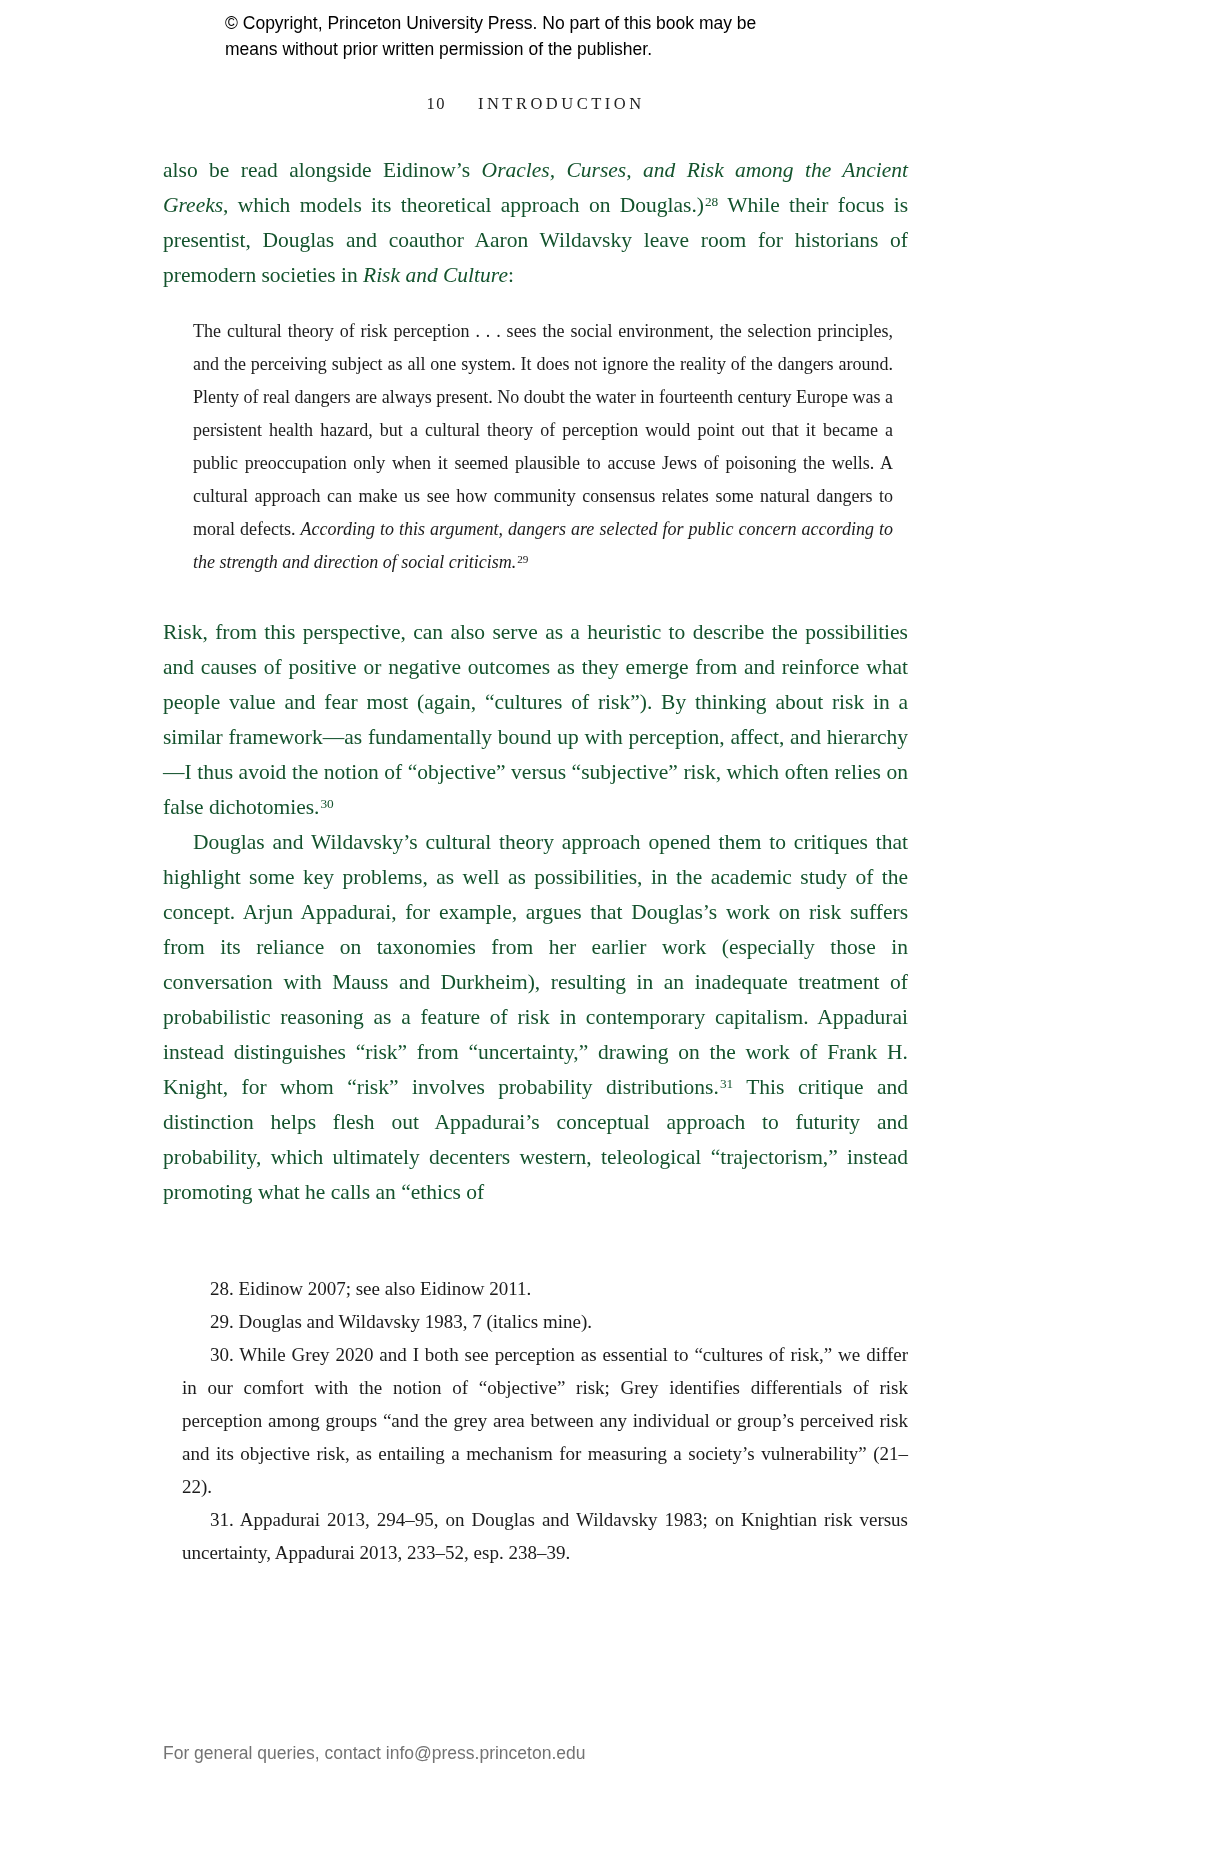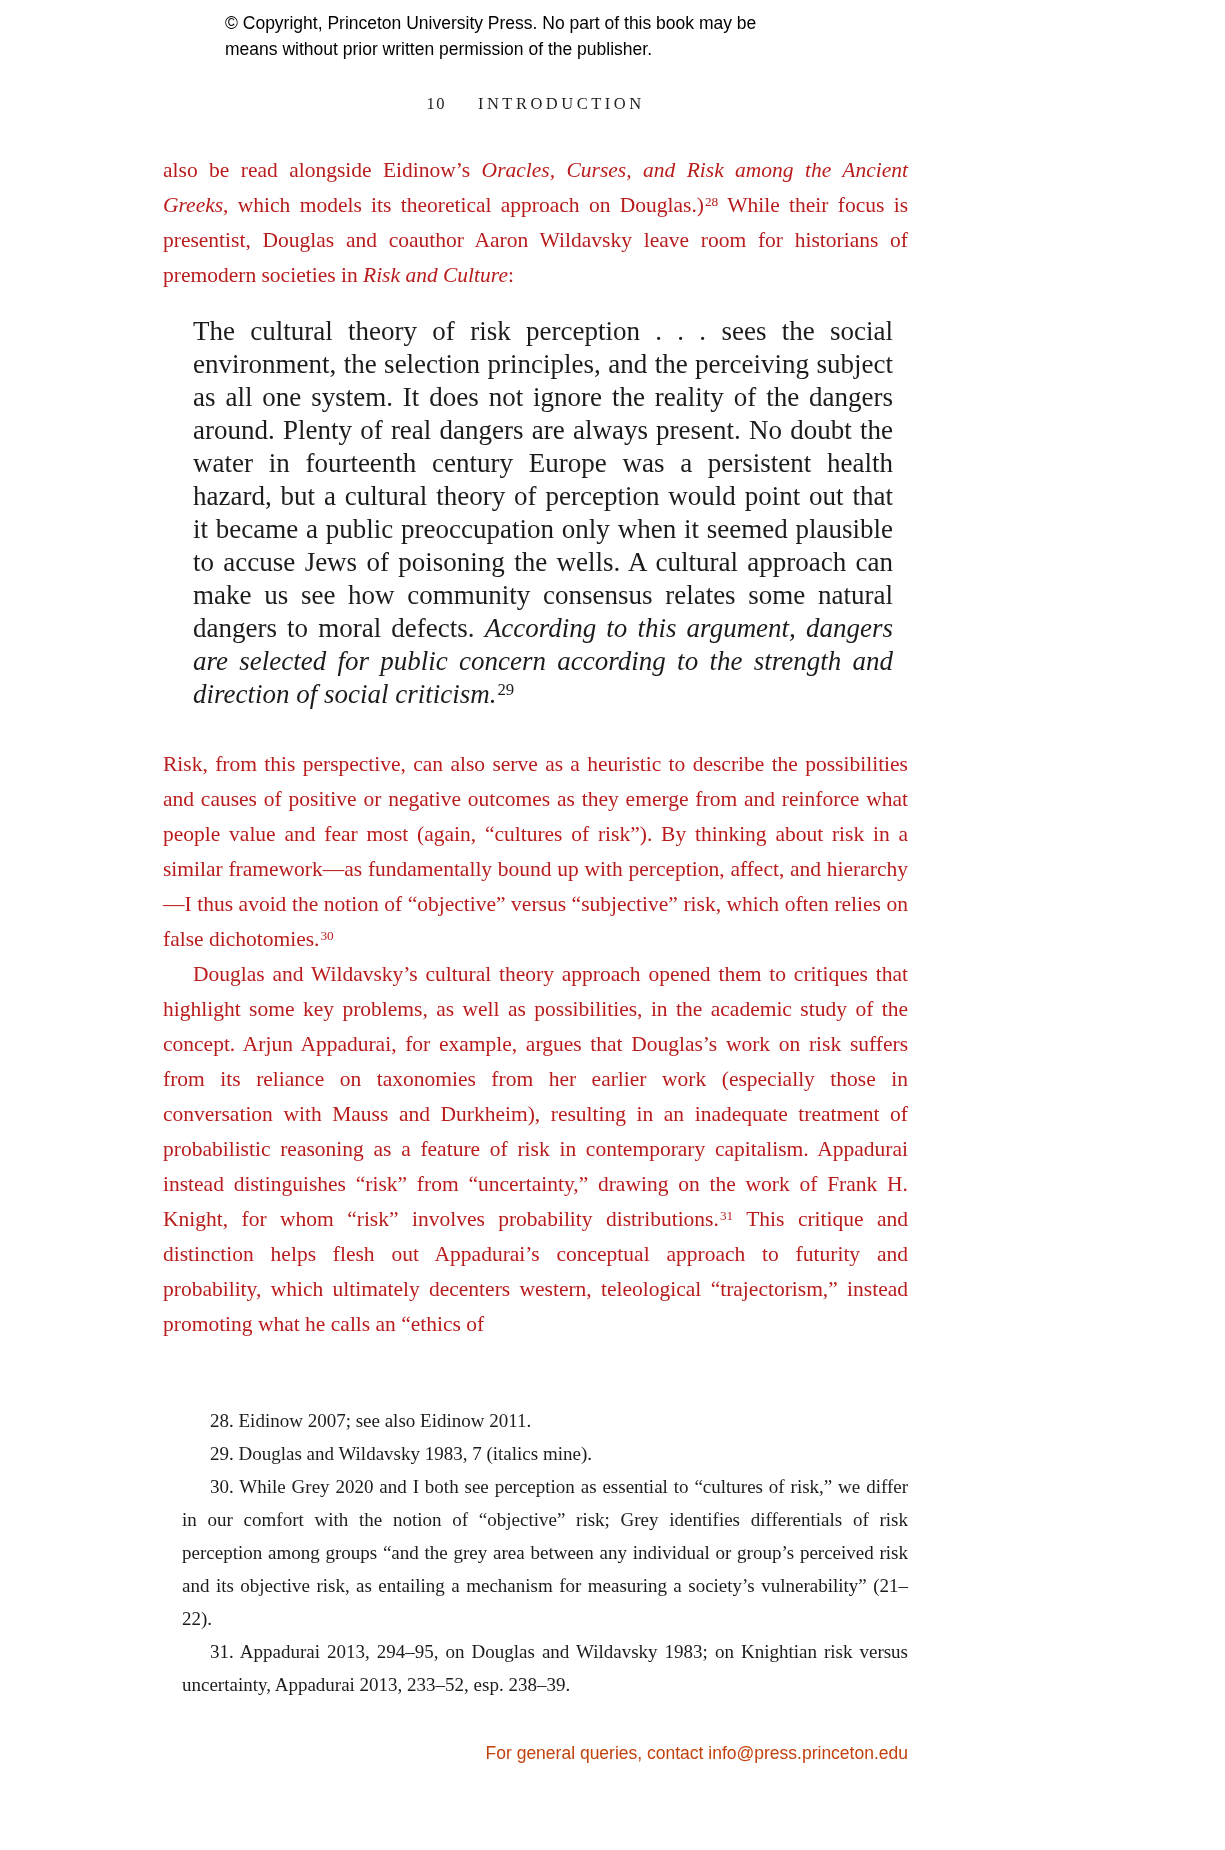--- a/index.html
+++ b/index.html
@@ -32,28 +32,28 @@
     color: #222;
     margin-top: 6px;
   }
   .running-head .pageno { letter-spacing: 1.5px; margin-right: 32px; text-align: right; }
 
   p.body {
     font-size: 21.5px;
     line-height: 35px;
     text-align: justify;
     margin: 0;
-    color: #b91c1c;
+    color: #14532d;
   }
   p.p1 { margin-top: 39px; }
   p.p2 { margin-top: 36px; }
   p.p3 { margin-top: 0; text-indent: 30px; }
 
   blockquote.extract {
-    font-size: 27px;
+    font-size: 18px;
     line-height: 33px;
     text-align: justify;
     margin: 22px 15px 22px 30px;
     padding: 0;
   }
 
   .i { font-style: italic; }
   .sup {
     font-size: 0.62em;
     position: relative;
@@ -68,24 +68,24 @@
     line-height: 33px;
     text-align: justify;
     margin-left: 19px;
   }
   .footnotes .fn { text-indent: 28px; }
 
   .footer {
     position: absolute;
     left: 163px; bottom: 22px;
     width: 745px;
-    text-align: right;
+    text-align: left;
     font-family: "Liberation Sans", sans-serif;
     font-size: 17.5px;
-    color: #c2410c;
+    color: #737373;
   }
 </style>
 </head>
 <body>
 
 <div class="page">
 
   <div class="notice">
     <div>© Copyright, Princeton University Press. No part of this book may be</div>
     <div>means without prior written permission of the publisher.</div>

